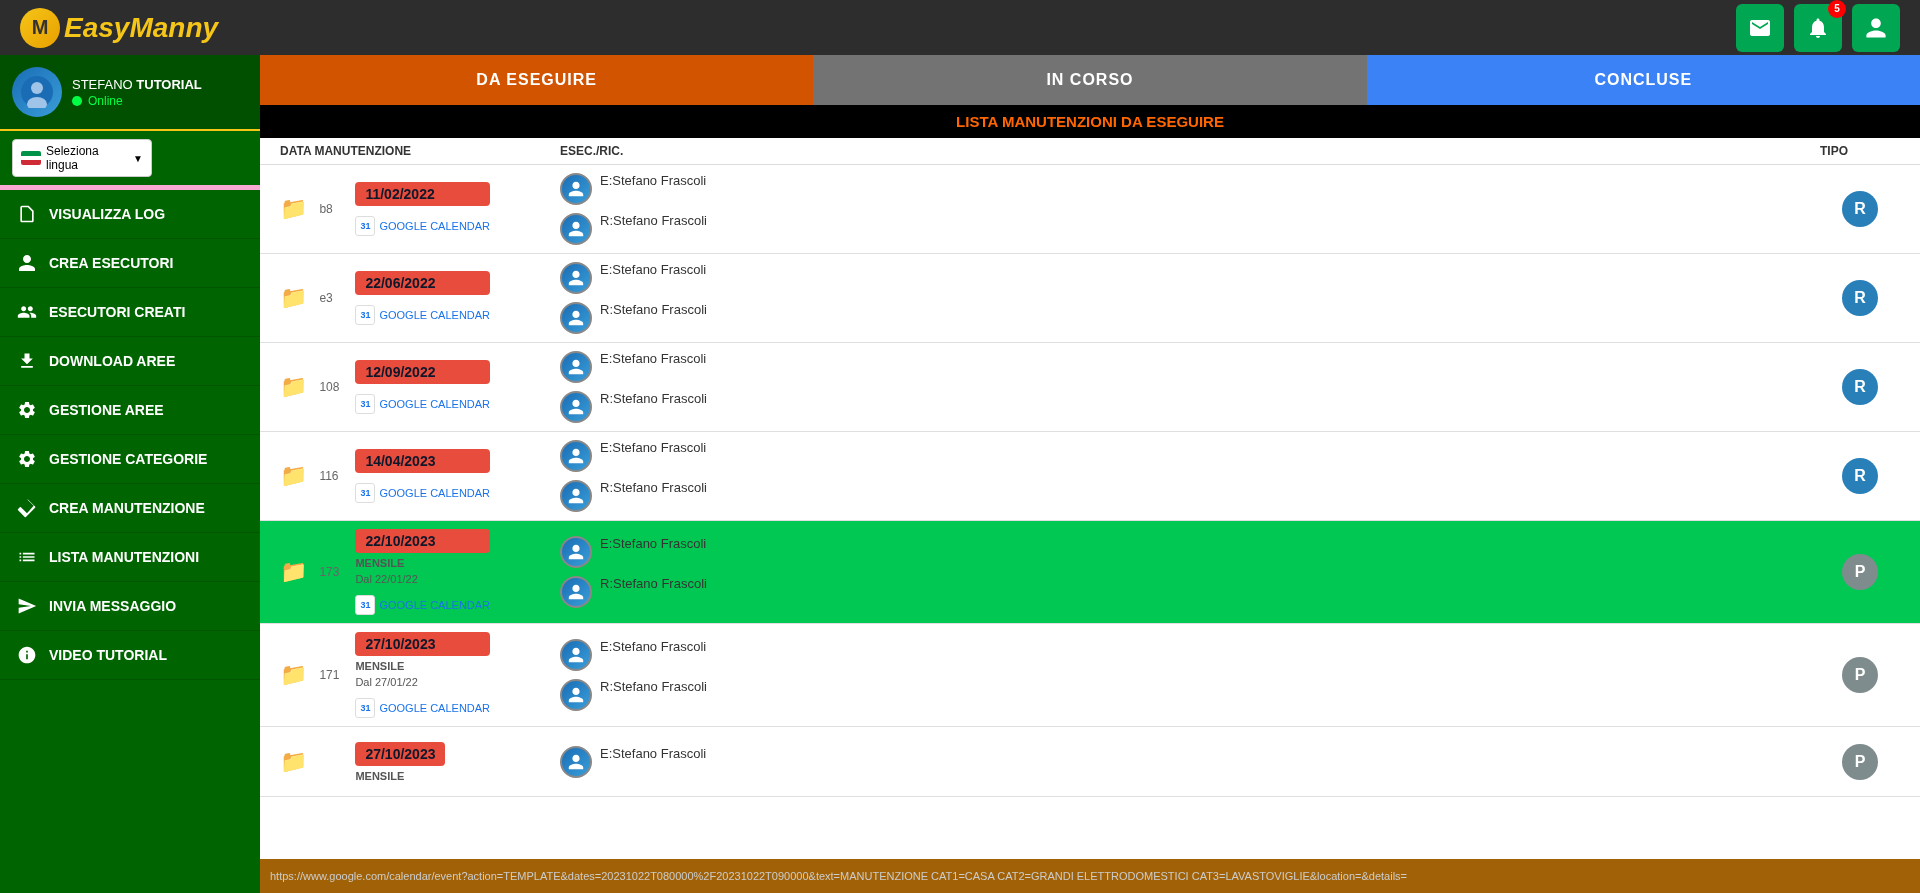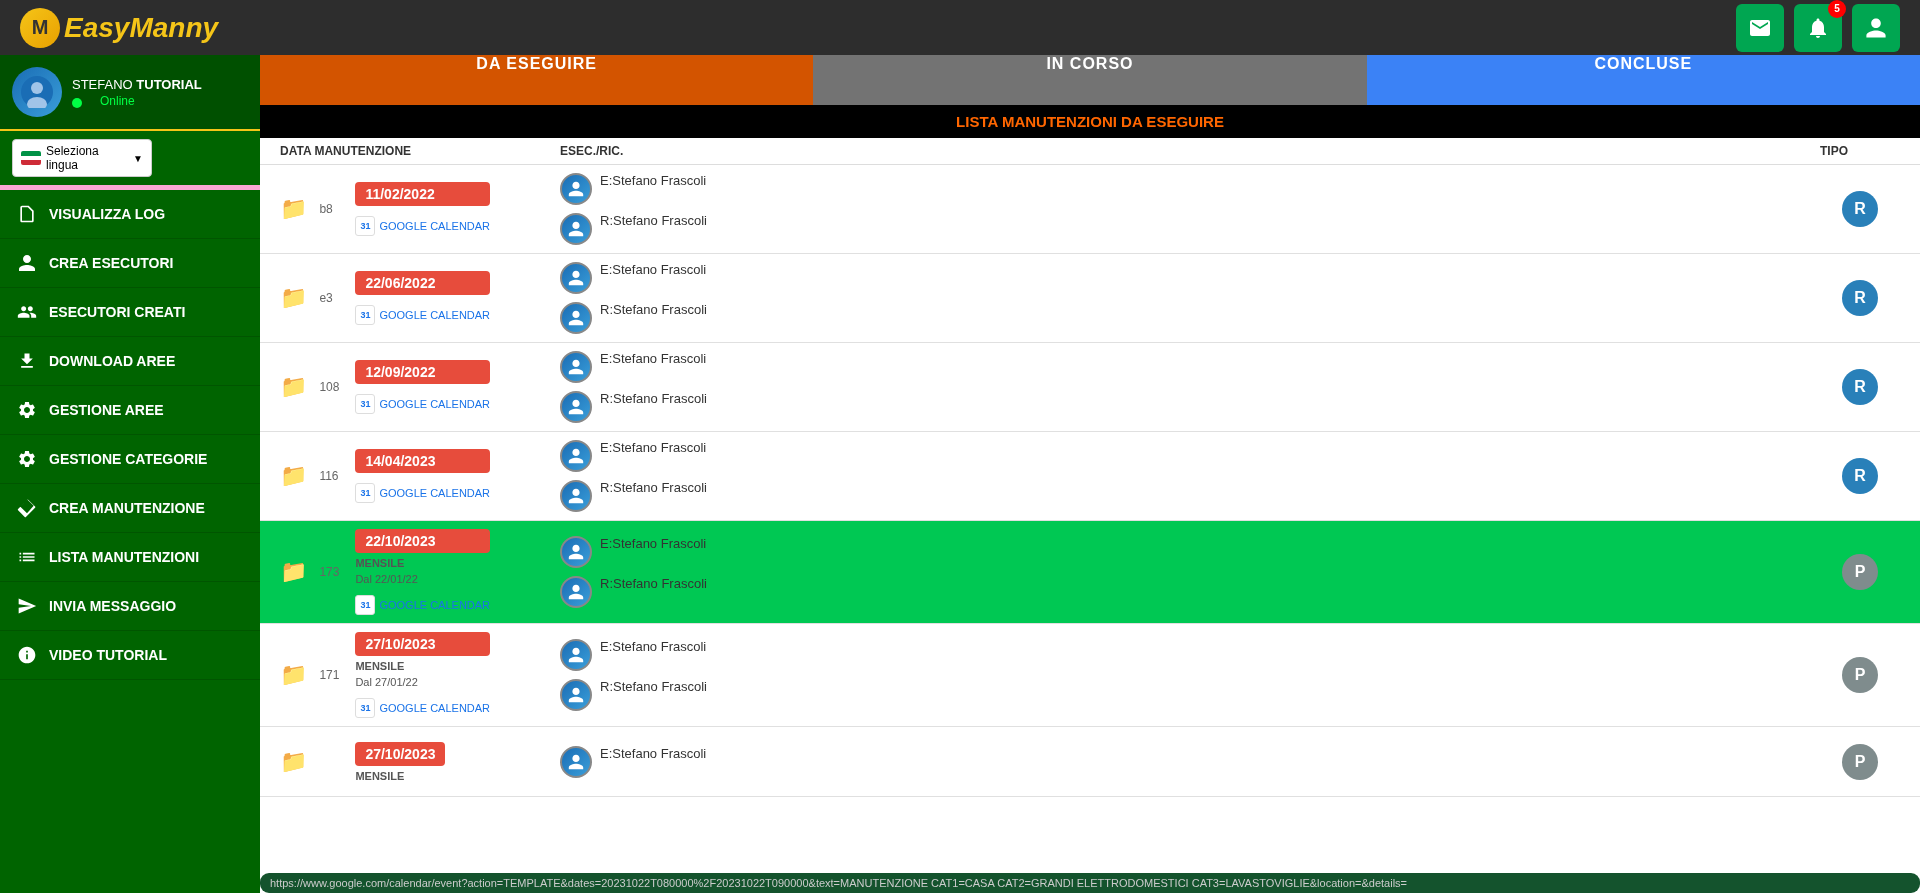--- a/index.html
+++ b/index.html
@@ -106,22 +106,22 @@
       flex-shrink: 0;
     }
     .user-info { flex: 1; }
     .user-name {
       color: white;
       font-size: 13px;
     }
     .user-name strong { font-weight: bold; }
     .online-status {
       display: flex;
-      align-items: flex-end;
-      gap: 18px;
+      align-items: center;
+      gap: 6px;
       margin-top: 2px;
     }
     .online-dot {
       width: 10px;
       height: 10px;
       background: #00ff44;
       border-radius: 50%;
     }
     .online-label { color: #00ff44; font-size: 12px; }
 
@@ -181,21 +181,21 @@
     }
 
     
     .tabs-bar {
       display: flex;
       height: 50px;
     }
     .tab {
       flex: 1;
       display: flex;
-      align-items: flex-start;
+      align-items: center;
       justify-content: center;
       font-size: 16px;
       font-weight: bold;
       text-transform: uppercase;
       cursor: pointer;
       color: white;
       letter-spacing: 1px;
     }
     .tab-da-eseguire { background: #d35400; }
     .tab-in-corso { background: #737373; }
@@ -240,21 +240,21 @@
       min-height: 70px;
     }
     .maint-row.highlight { background: #00c853; }
     .maint-row.normal { background: white; }
 
     .date-col { display: flex; align-items: center; gap: 8px; }
     .row-num { color: #666; font-size: 12px; min-width: 28px; }
     .date-info { display: flex; flex-direction: column; gap: 4px; }
     .date-badge {
       background: #e74c3c;
-      color: #ffffff;
+      color: #0f172a;
       font-size: 14px;
       font-weight: bold;
       padding: 4px 10px;
       border-radius: 4px;
       white-space: nowrap;
     }
     .maint-extra { font-size: 11px; color: #555; font-weight: bold; }
     .maint-extra-date { font-size: 11px; color: #555; }
     .gcal-link {
       display: flex;
@@ -312,27 +312,26 @@
       font-weight: bold;
       display: flex;
       align-items: center;
       justify-content: center;
     }
     .tipo-badge.r-badge { background: #2980b9; }
     .tipo-badge.p-badge { background: #7f8c8d; }
 
     
     .statusbar {
-      background: #14532d;
+      background: #a16207;
       color: #ccc;
       font-size: 11px;
-      padding: 4px 10px;
+      padding: 11px 10px;
       white-space: nowrap;
       overflow: hidden;
-      border-radius: 9px;
     }
   </style>
 </head>
 <body>
 
 <div class="top-header">
   <div class="logo-area">
     <div class="logo-icon">M</div>
     <span class="logo-text">
       <span class="logo-easy">Easy</span><span style="color:#f5c518; font-style:italic;">Manny</span>

